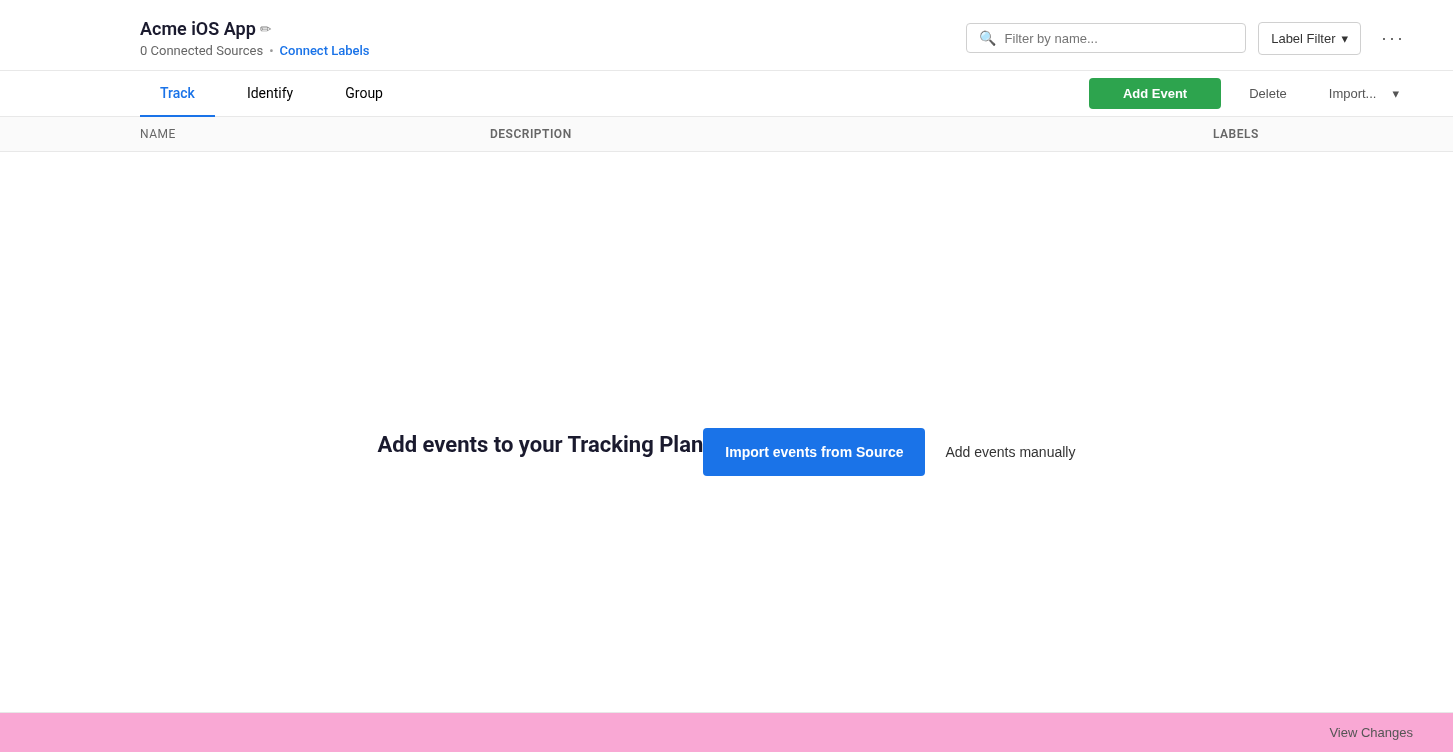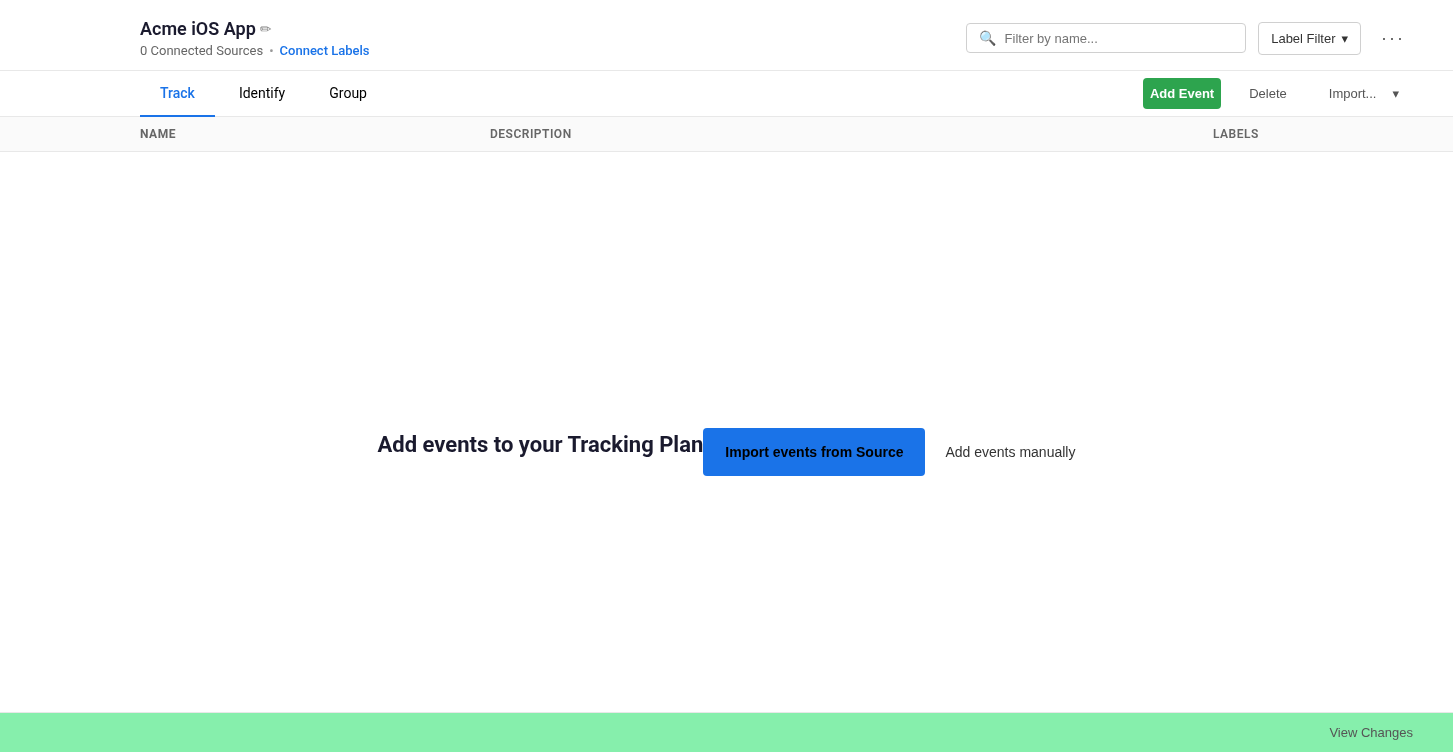--- a/index.html
+++ b/index.html
@@ -140,21 +140,21 @@
       align-items: center;
       justify-content: space-between;
       padding: 0 40px 0 140px;
       border-bottom: 1px solid #e8e8e8;
       background: #fff;
     }
 
     .tabs {
       display: flex;
       align-items: center;
-      gap: 4px;
+      gap: 12px;
     }
 
     .tab {
       padding: 14px 20px;
       font-size: 14px;
       cursor: pointer;
       color: #000000;
       border-bottom: 2px solid transparent;
       margin-bottom: -1px;
       font-weight: 400;
@@ -166,21 +166,21 @@
       font-weight: 500;
     }
 
     .tab-actions {
       display: flex;
       align-items: center;
       gap: 12px;
     }
 
     .add-event-btn {
-      padding: 8px 7px;
+      padding: 8px 34px;
       background: #2da44e;
       color: #fff;
       border: none;
       border-radius: 4px;
       font-size: 13px;
       font-weight: 600;
       cursor: pointer;
     }
 
     .delete-btn {
@@ -211,21 +211,21 @@
       display: flex;
       align-items: center;
       padding: 10px 40px 10px 140px;
       border-bottom: 1px solid #e8e8e8;
       background: #fafafa;
     }
 
     .col-name {
       flex: 0 0 350px;
       font-size: 12px;
-      font-weight: 700;
+      font-weight: 400;
       color: #666;
       text-transform: uppercase;
       letter-spacing: 0.5px;
     }
 
     .col-description {
       flex: 1;
       font-size: 12px;
       font-weight: 600;
       color: #666;
@@ -270,21 +270,21 @@
 
     .empty-state-actions {
       display: flex;
       align-items: center;
       gap: 20px;
     }
 
     .import-events-btn {
       padding: 16px 22px;
       background: #1a73e8;
-      color: #000000;
+      color: #ffffff;
       border: none;
       border-radius: 4px;
       font-size: 14px;
       font-weight: 600;
       cursor: pointer;
     }
 
     .add-events-manually-btn {
       font-size: 14px;
       color: #333;
@@ -293,21 +293,21 @@
       cursor: pointer;
       font-weight: 500;
     }
 
     
     .footer {
       position: fixed;
       bottom: 0;
       right: 0;
       padding: 12px 40px;
-      background: #86efac;
+      background: #f9a8d4;
       border-top: 1px solid #e8e8e8;
       width: 100%;
       display: flex;
       justify-content: flex-end;
     }
 
     .view-changes-btn {
       font-size: 13px;
       color: #555;
       background: transparent;

